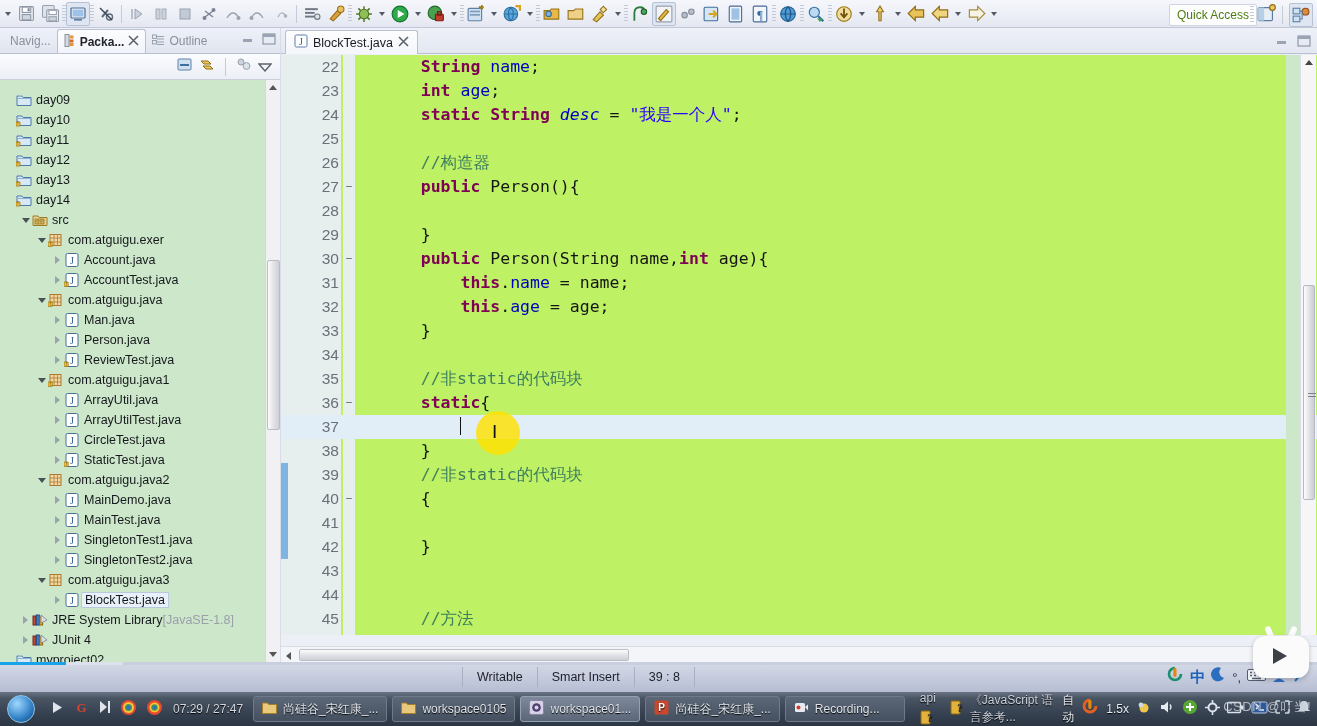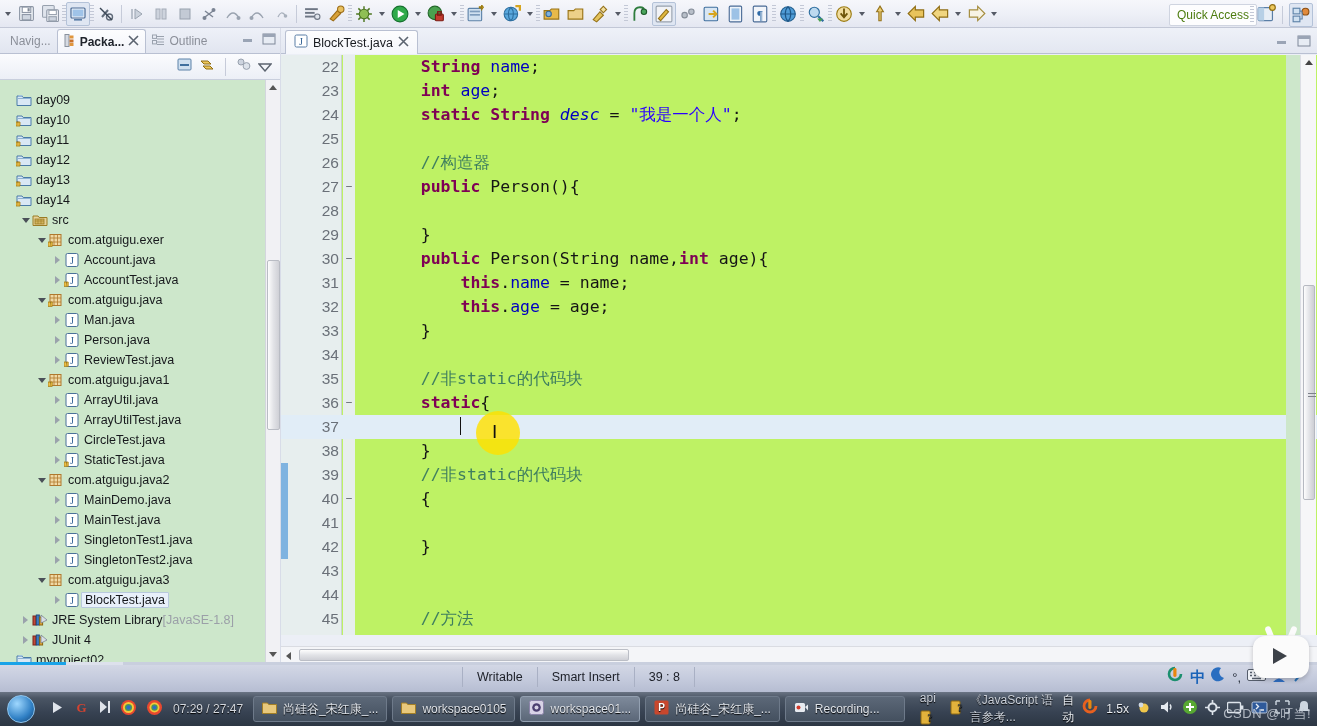--- a/index.html
+++ b/index.html
@@ -156,21 +156,21 @@
   .media-btns { display: flex; align-items: center; gap: 9px; padding: 0 8px; flex: none; }
   .time-label { font-size: 12px; color: #d3d7dd; margin: 0 10px 0 2px; flex: none; text-shadow: 0 1px 1px #000; }
   .task-item { height: 26px; min-width: 120px; display: flex; align-items: center; gap: 6px;
       padding: 0 8px; margin-right: 5px; font-size: 12px; color: #dfe3e9;
       background: linear-gradient(to bottom,#5c6878,#44505f);
       border: 1px solid #6e7a8a; border-radius: 3px; flex: none;
       overflow: hidden; white-space: nowrap; text-shadow: 0 1px 1px #000; }
   .task-item.active { background: linear-gradient(to bottom,#7e8a9b,#5b6778); border-color: #93a0b1; }
   .tray { margin-left: auto; display: flex; align-items: center; gap: 7px; padding-right: 6px; }
   .tray-txt { font-size: 12px; color: #e8ecf1; text-shadow: 0 1px 1px #000; }
-  .watermark { position: absolute; right: 6px; bottom: 3px; font-size: 13px; color: #c6ccd5;
+  .watermark { position: absolute; right: 6px; bottom: 10px; font-size: 13px; color: #c6ccd5;
       opacity: .85; letter-spacing: .5px; }
 
   
   .float-play { position: absolute; right: 8px; bottom: 48px; width: 56px; height: 52px; z-index: 40; }
   .fp-body { position: absolute; left: 0; bottom: 0; width: 56px; height: 42px;
       background: #fbfbfb; border-radius: 12px; box-shadow: 0 2px 5px rgba(0,0,0,.22); }
   .fp-ear { position: absolute; width: 6px; height: 16px; background: #fbfbfb; border-radius: 3px; }
   .fp-tri { position: absolute; left: 20px; bottom: 14px; width: 0; height: 0;
       border-top: 8px solid transparent; border-bottom: 8px solid transparent; border-left: 14px solid #3c4148; }
 

